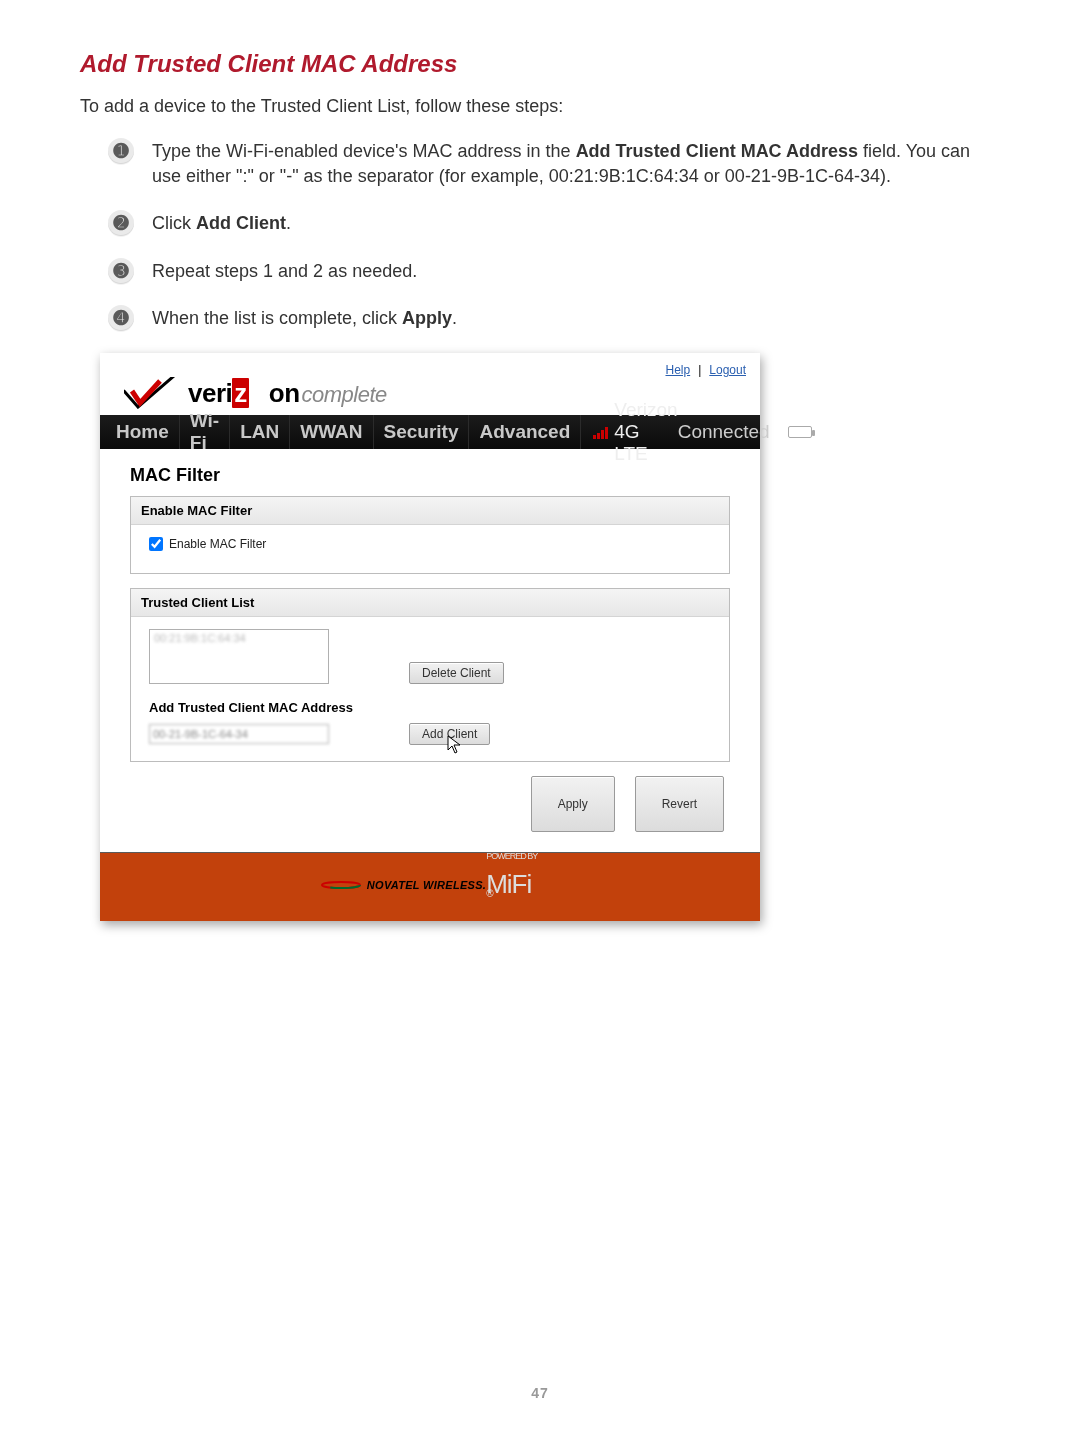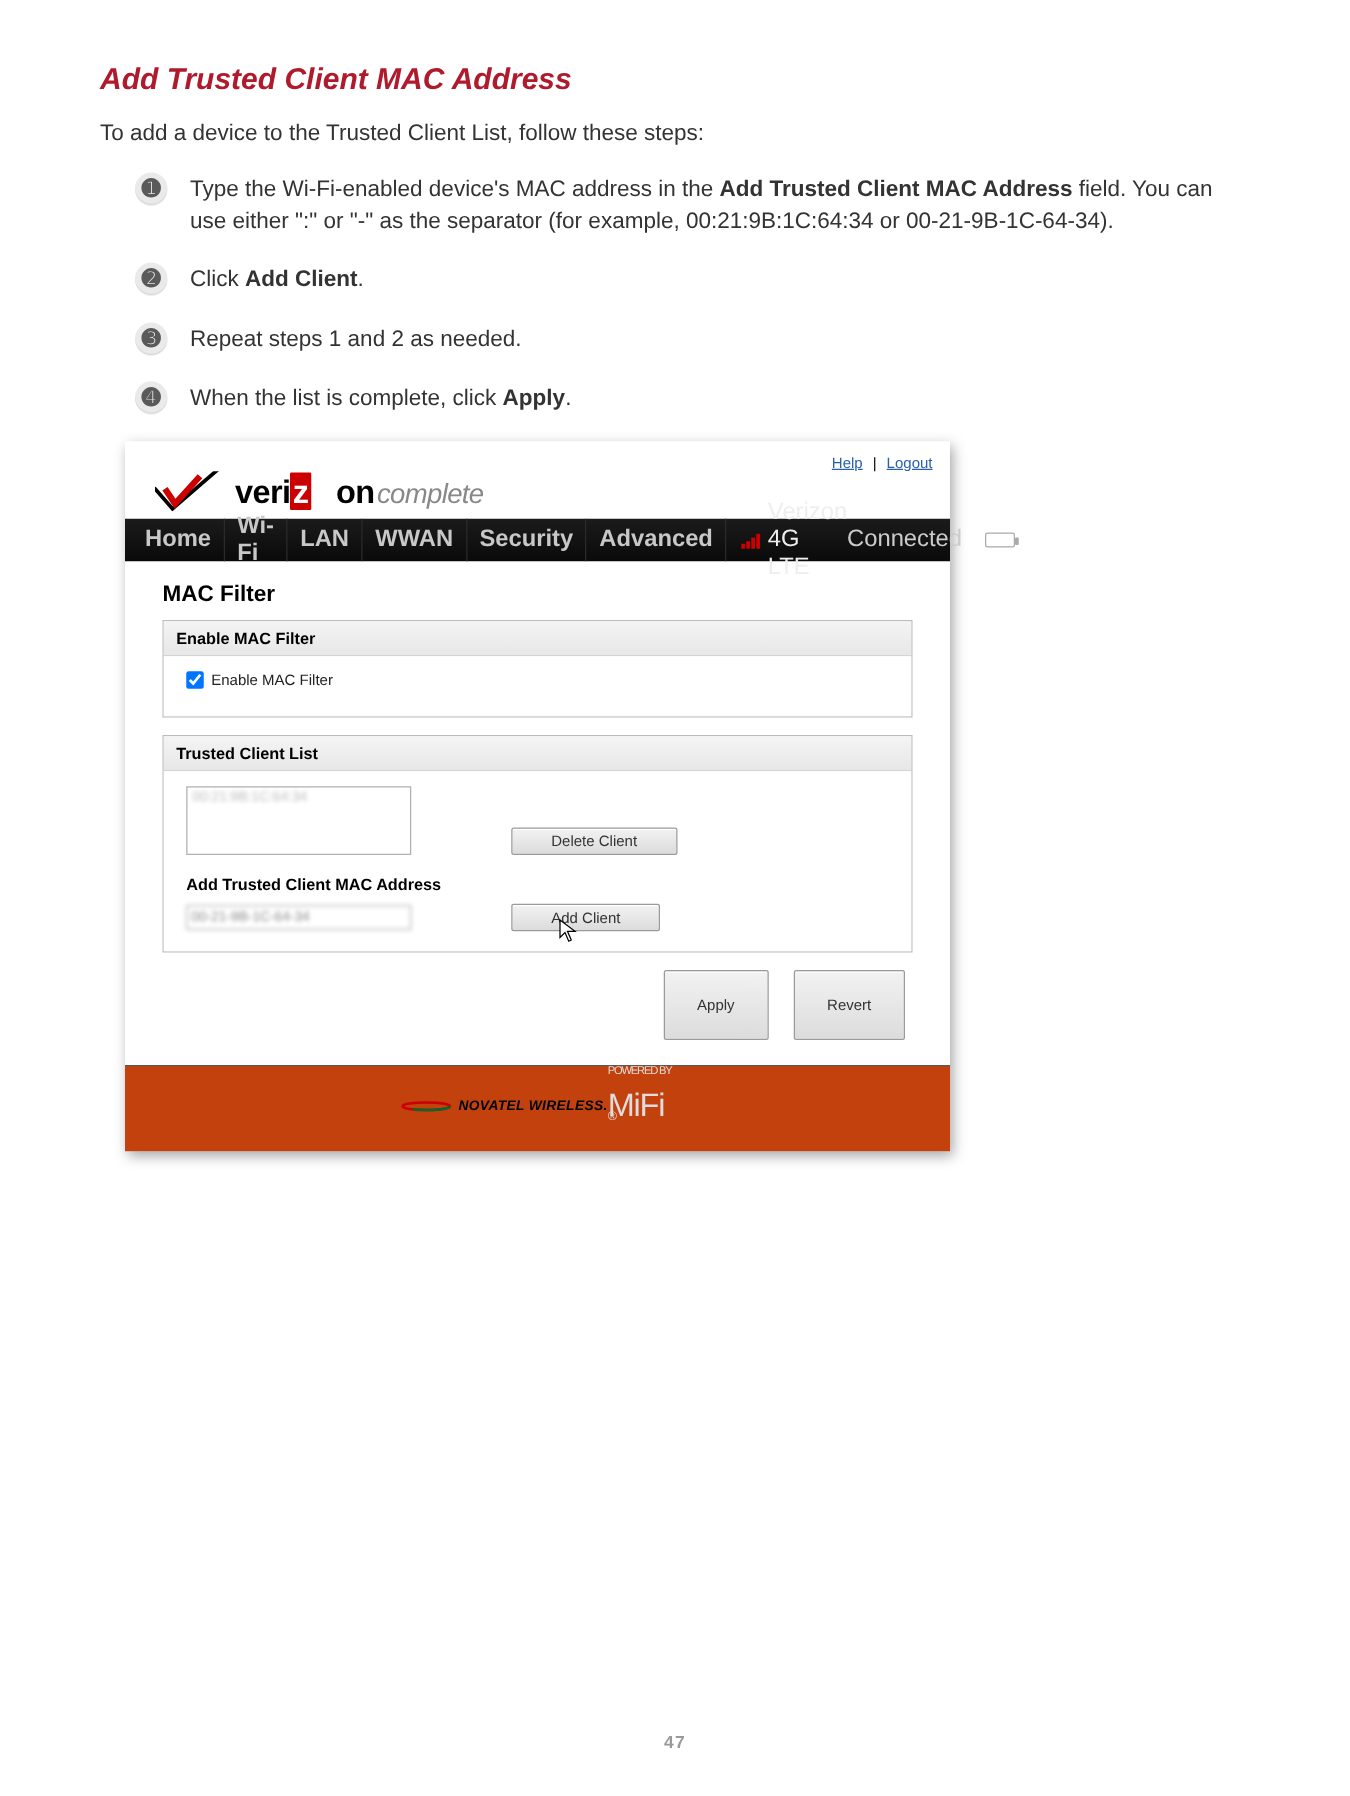--- a/index.html
+++ b/index.html
@@ -131,21 +131,21 @@
 
     .listbox {
       border:1px solid #b0b0b0; width: 180px; height: 55px;
       background:#fff; padding:2px 4px; color:#888; font-size:11px;
     }
     .blurred { filter: blur(1.5px); color:#bbb; }
     .sub-h { font-weight:700; font-size:13px; color:#000; margin: 4px 0 8px; }
     .btn-gray {
       background: linear-gradient(#f2f2f2,#dcdcdc);
       border:1px solid #9a9a9a; border-radius:2px;
-      padding:3px 31px; font-size:12px; color:#333; cursor:pointer;
+      padding:3px 12px; font-size:12px; color:#333; cursor:pointer;
       box-shadow: inset 0 1px 0 #fff;
     }
     .mac-input {
       width:180px; height:20px; border:1px solid #b0b0b0;
       font-size:11px; padding:1px 3px; color:#888;
     }
     .cursor {
       position:absolute; width:16px; height:20px; pointer-events:none;
     }
     .btn-row-main {

